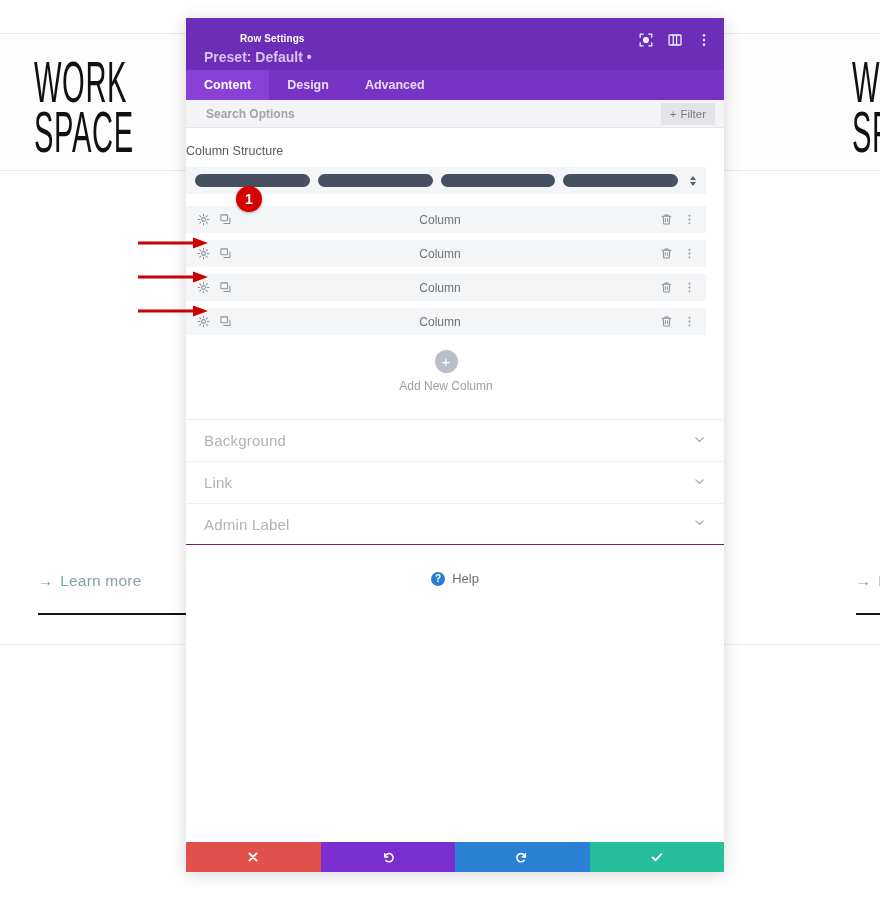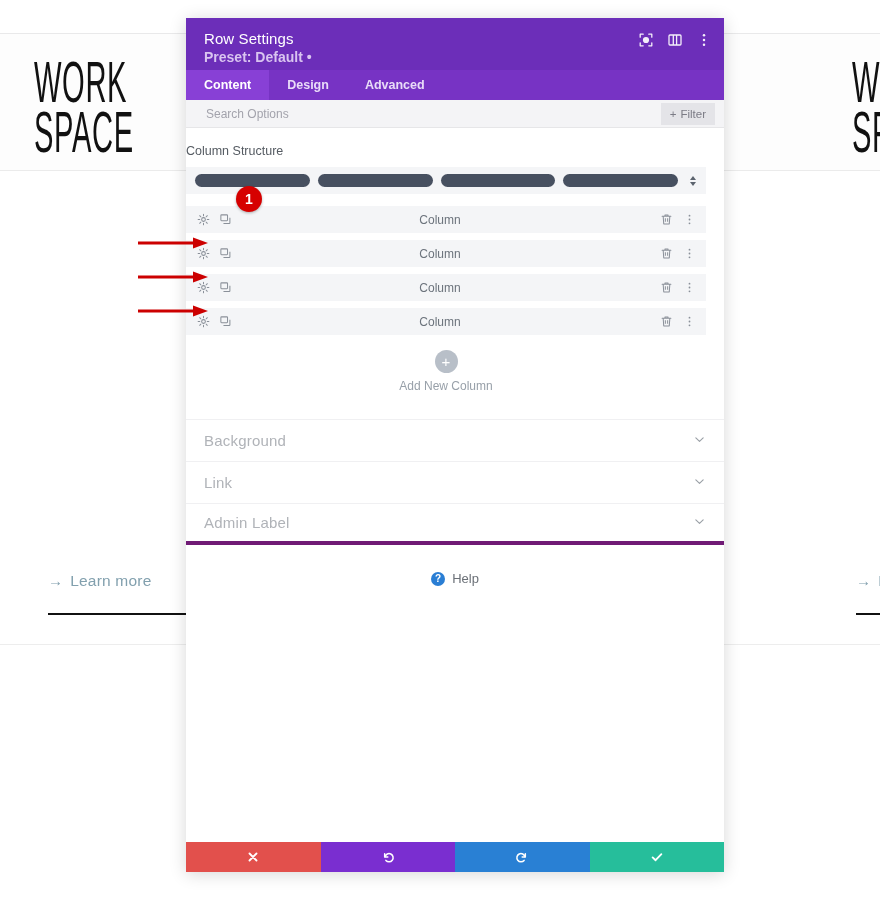--- a/index.html
+++ b/index.html
@@ -53,21 +53,21 @@
     font-size: 15.5px;
     color: #82a0ae;
     letter-spacing: .2px;
     white-space: nowrap;
   }
   .learn-arrow { margin-right: 7px; font-size: 15px; }
   .learn-rule {
     margin-top: 23px;
     height: 2px; background: #111111;
   }
-  #learn-left  { left: 48px; top: 572px; width: 150px; }
+  #learn-left  { left: 38px; top: 572px; width: 150px; }
   #learn-left .learn-rule { width: 150px; }
   #learn-right { left: 856px; top: 572px; width: 150px; }
   #learn-right .learn-rule { width: 150px; }
 
   
   #modal {
     position: absolute;
     left: 186px; top: 18px;
     width: 538px; height: 854px;
     background: #ffffff;
@@ -78,24 +78,25 @@
 
   
   .m-header {
     background: #6C2EB9;
     padding: 12px 16px 10px 18px;
     position: relative;
     height: 52px;
   }
   .m-title {
     color: #ffffff;
-    font-size: 15px;
-    font-weight: normal;
+    font-size: 10px;
+    font-weight: bold;
     letter-spacing: .1px;
     line-height: 18px;
+    margin-left: 36px;
   }
   .m-preset {
     color: #d9c4f0;
     font-size: 14px;
     font-weight: bold;
     margin-top: 3px;
     line-height: 13px;
   }
   .m-head-icons {
     position: absolute; right: 12px; top: 14px;
@@ -129,21 +130,21 @@
     background: #f4f4f6;
     border-bottom: 1px solid #e6e6e8;
     display: flex; align-items: center;
     padding: 0 4px 0 18px;
     position: relative;
   }
   .m-search-input {
     border: 0; outline: 0; background: transparent;
     font-family: "Liberation Sans", sans-serif;
     font-size: 12px; color: #be185d;
-    flex: 1; height: 100%;
+    flex: 1; height: 100%; font-weight: bold;
   }
   .m-search-input::placeholder { color: #a3a3ac; }
   .m-filter {
     background: #e4e4e8;
     color: #7b7b85;
     font-size: 11.5px;
     padding: 5px 9px;
     display: flex; align-items: center; gap: 4px;
     cursor: pointer;
     margin-right: 5px;
@@ -223,21 +224,21 @@
 
   
   .acc-list { margin-top: 26px; }
   .acc {
     height: 42px;
     border-top: 1px solid #f0f0f2;
     display: flex; align-items: center;
     padding: 0 18px;
     cursor: pointer;
   }
-  .acc:last-child { border-bottom: 4px solid #701a75; }
+  .acc:last-child { border-bottom: 1px solid #701a75; }
   .acc-label { font-size: 15px; color: #b0b3b8; letter-spacing: .2px; }
   .acc-chevron { margin-left: auto; }
 
   
   .help-row {
     margin-top: 26px;
     display: flex; align-items: center; justify-content: center; gap: 7px;
     cursor: pointer;
   }
   .help-circle {

